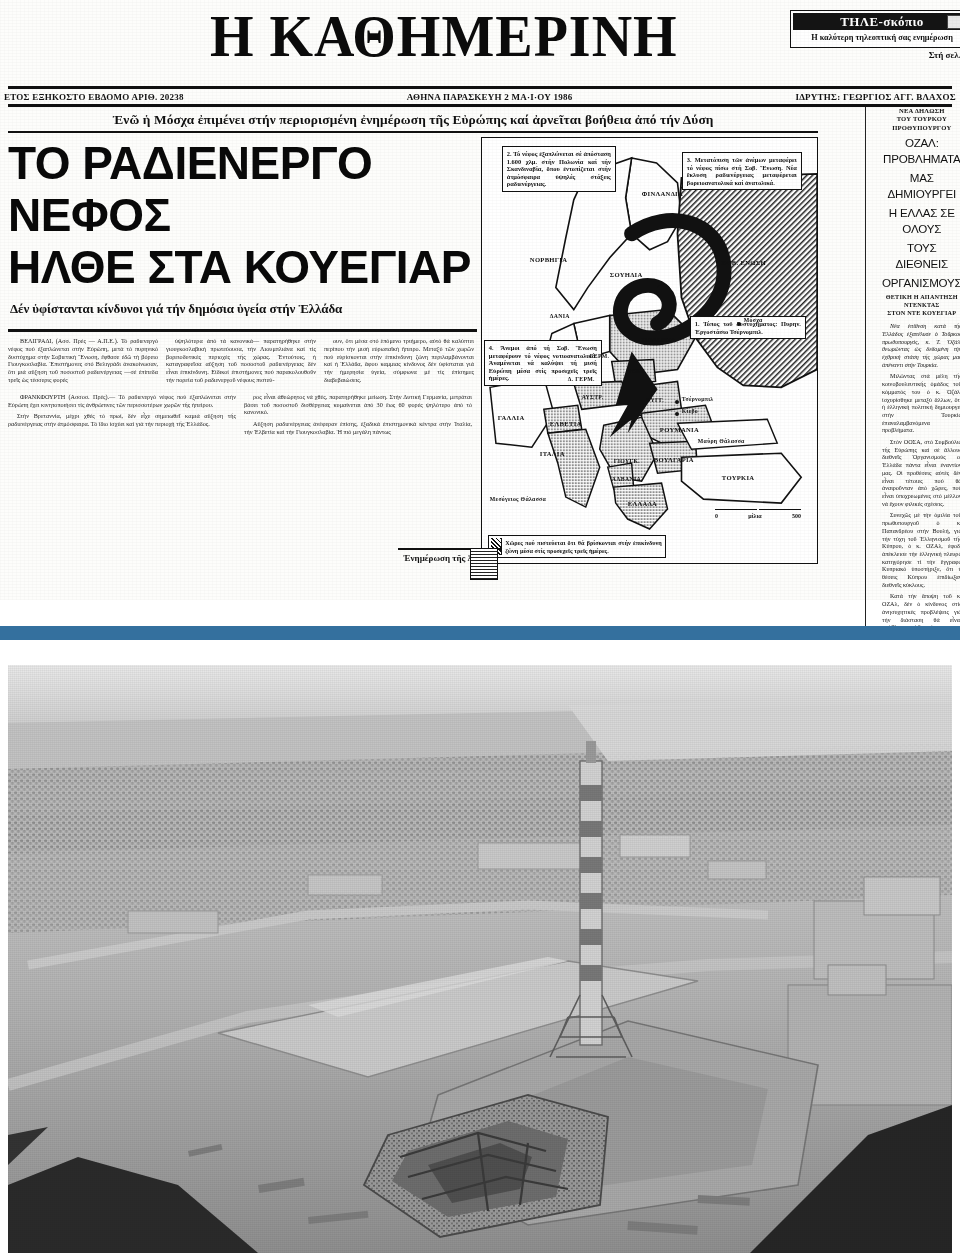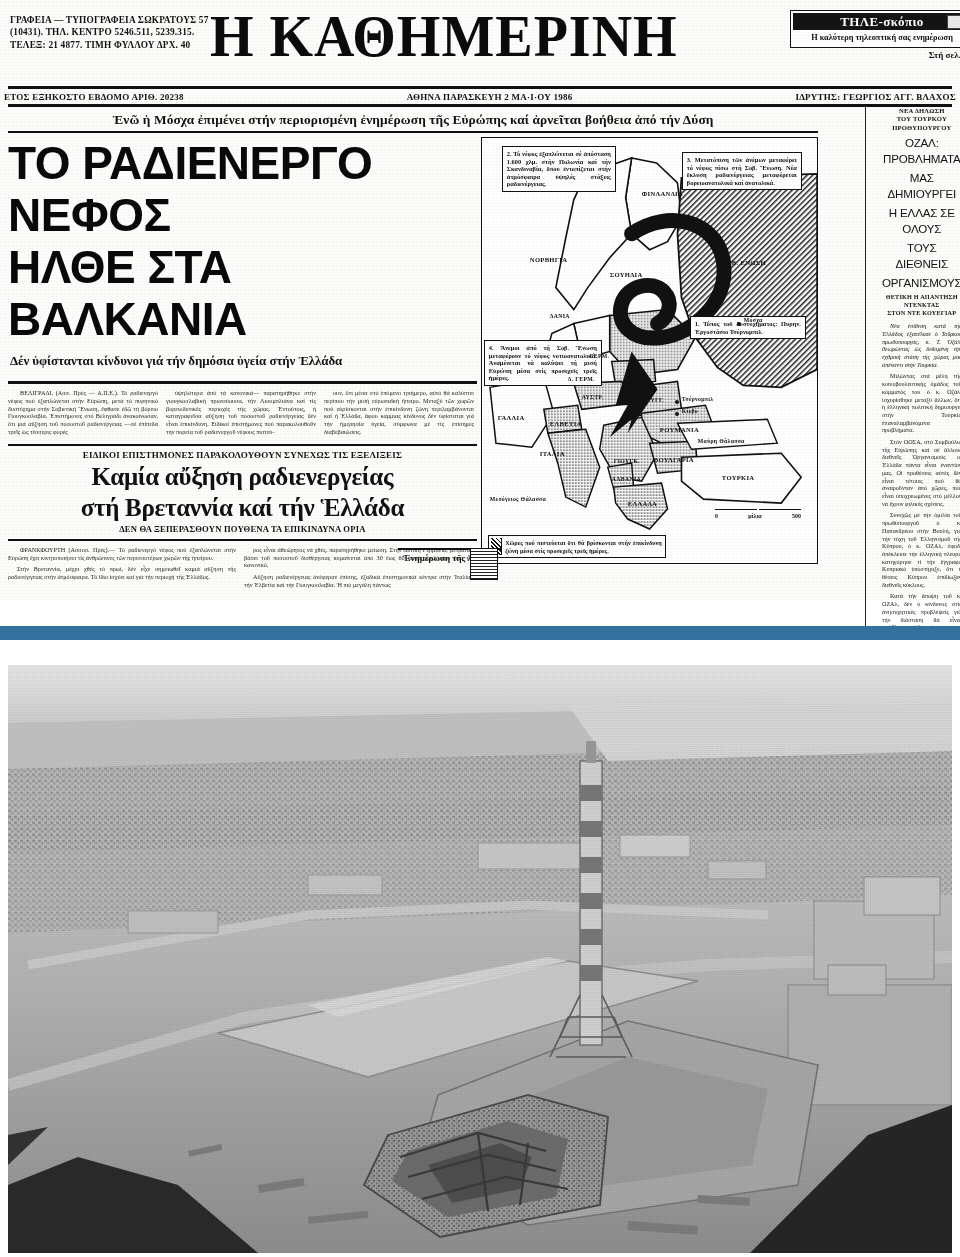--- a/index.html
+++ b/index.html
@@ -101,21 +101,20 @@
   .grain{position:absolute;inset:0;pointer-events:none;mix-blend-mode:multiply;opacity:.35;
     background:repeating-linear-gradient(0deg,rgba(0,0,0,.10) 0 1px,rgba(0,0,0,0) 1px 2px),
                repeating-linear-gradient(90deg,rgba(0,0,0,.08) 0 1px,rgba(0,0,0,0) 1px 2px);}
 </style>
 </head>
 <body>
 
 <div class="paper">
 
   <div class="masthead">
-    <div class="imprint">ΓΡΑΦΕΙΑ — ΤΥΠΟΓΡΑΦΕΙΑ ΣΩΚΡΑΤΟΥΣ 57 (10431). ΤΗΛ. ΚΕΝΤΡΟ 5246.511, 5239.315. ΤΕΛΕΞ: 21 4877. ΤΙΜΗ ΦΥΛΛΟΥ ΔΡΧ. 40</div>
     <div class="nameplate"><span>Η ΚΑΘΗΜΕΡΙΝΗ</span></div>
 
     <div class="tvbox">
       <div class="frame">
         <div class="bar">
           <span>ΤΗΛΕ-σκόπιο</span>
           <span class="tvicon"></span>
         </div>
         <div class="sub">Η καλύτερη τηλεοπτική σας ενημέρωση</div>
       </div>
@@ -134,42 +133,36 @@
   <div class="content">
 
     <div class="colmain">
 
       <div class="kicker">Ἐνῶ ἡ Μόσχα ἐπιμένει στήν περιορισμένη ἐνημέρωση τῆς Εὐρώπης καί ἀρνεῖται βοήθεια ἀπό τήν Δύση</div>
       <div class="kicker-rule"></div>
 
       <div class="headzone">
         <div class="headtext">
           <div class="bighead">ΤΟ ΡΑΔΙΕΝΕΡΓΟ ΝΕΦΟΣ</div>
-          <div class="bighead l2">ΗΛΘΕ ΣΤΑ ΒΑΛΚΑΝΙΑ</div>
+          <div class="bighead l2">ΗΛΘΕ ΣΤΑ ΚΟΥΕΓΙΑΡ</div>
           <div class="subhead">Δέν ὑφίστανται κίνδυνοι γιά τήν δημόσια ὑγεία στήν Ἑλλάδα</div>
           <div class="subhead-rule"></div>
 
           <div class="bodyrow">
             <div class="bcol" style="width:150px">
               <p class="lead">ΒΕΛΙΓΡΑΔΙ, (Ασσ. Πρές — Α.Π.Ε.). Τό ραδιενεργό νέφος πού ἐξαπλώνεται στήν Εὐρώπη, μετά τό πυρηνικό δυστύχημα στήν Σοβιετική Ἕνωση, ἔφθασε ἐδῶ τή βόρειο Γιουγκοσλαβία. Ἐπιστήμονες στό Βελιγράδι ἀνακοίνωσαν, ὅτι μιά αὔξηση τοῦ ποσοστοῦ ραδιενέργειας —σέ ἐπίπεδα τρεῖς ὡς τέσσερις φορές</p>
             </div>
             <div class="bcol" style="width:150px">
               <p>ὑψηλότερα ἀπό τά κανονικά— παρατηρήθηκε στήν γιουγκοσλαβική πρωτεύουσα, τήν Λιουμπλιάνα καί τίς βορειοδυτικές περιοχές τῆς χώρας. Ἐντούτοις, ἡ καταγραφεῖσα αὔξηση τοῦ ποσοστοῦ ραδιενέργειας δέν εἶναι ἐπικίνδυνη. Εἰδικοί ἐπιστήμονες πού παρακολουθοῦν τήν πορεία τοῦ ραδιενεργοῦ νέφους πιστεύ-</p>
             </div>
             <div class="bcol" style="width:150px">
               <p>ουν, ὅτι μέσα στό ἑπόμενο τριήμερο, αὐτό θά καλύπτει περίπου τήν μισή εὐρωπαϊκή ἤπειρο. Μεταξύ τῶν χωρῶν πού εὑρίσκονται στήν ἐπικίνδυνη ζώνη περιλαμβάνονται καί ἡ Ἑλλάδα, ἄφου καμμιας κίνδυνος δέν ὑφίσταται γιά τήν ἡμερησία ὑγεία, σύμφωνα μέ τίς ἐπίσημες διαβεβαιώσεις.</p>
             </div>
           </div>
 
-          <div class="box2">
-            <div class="ek">ΕΙΔΙΚΟΙ ΕΠΙΣΤΗΜΟΝΕΣ ΠΑΡΑΚΟΛΟΥΘΟΥΝ ΣΥΝΕΧΩΣ ΤΙΣ ΕΞΕΛΙΞΕΙΣ</div>
-            <div class="h">Καμία αὔξηση ραδιενεργείας</div>
-            <div class="h">στή Βρεταννία καί τήν Ἑλλάδα</div>
-            <div class="dk">ΔΕΝ ΘΑ ΞΕΠΕΡΑΣΘΟΥΝ ΠΟΥΘΕΝΑ ΤΑ ΕΠΙΚΙΝΔΥΝΑ ΟΡΙΑ</div>
-          </div>
 
           <div class="bodyrow">
             <div class="bcol" style="width:228px">
               <p class="lead">ΦΡΑΝΚΦΟΥΡΤΗ (Ασσοσ. Πρές).— Τό ραδιενεργό νέφος πού ἐξαπλώνεται στήν Εὐρώπη ἔχει κινητοποιήσει τίς ἀνθρώπινες τῶν περισσοτέρων χωρῶν τῆς ἠπείρου.</p>
               <p>Στήν Βρεταννία, μέχρι χθές τό πρωί, δέν εἶχε σημειωθεῖ καμιά αὔξηση τῆς ραδιενέργειας στήν ἀτμόσφαιρα. Τό ἴδιο ἰσχύει καί γιά τήν περιοχή τῆς Ἑλλάδος.</p>
             </div>
             <div class="bcol" style="width:228px">
               <p>ρος εἶναι ἀθεώρητος νά χθές, παρατηρήθηκε μείωση. Στήν Δυτική Γερμανία, μετράται βάσει τοῦ ποσοστοῦ δισθέργειας κυμαίνεται ἀπό 30 ἕως 60 φορές ψηλότερο ἀπό τό κανονικό.</p>
               <p>Αὔξηση ραδιενέργειας ἀνέφεραν ἐπίσης, ἑξαδικά ἐπιστημονικά κέντρα στήν Ἰταλία, τήν Ἑλβετία καί τήν Γιουγκοσλαβία. Ἡ πιό μεγάλη πάντως</p>
             </div>

